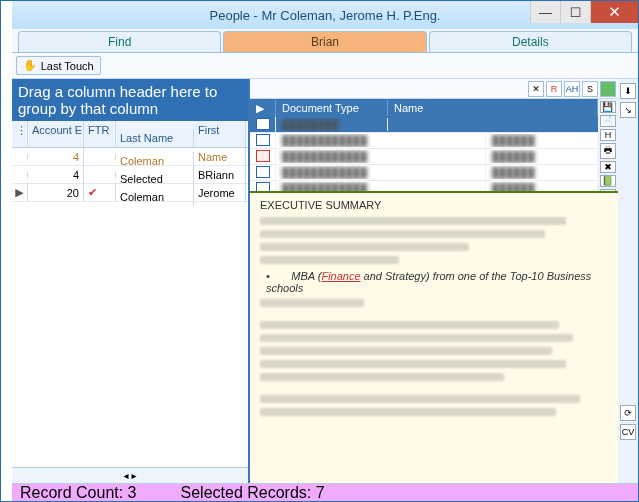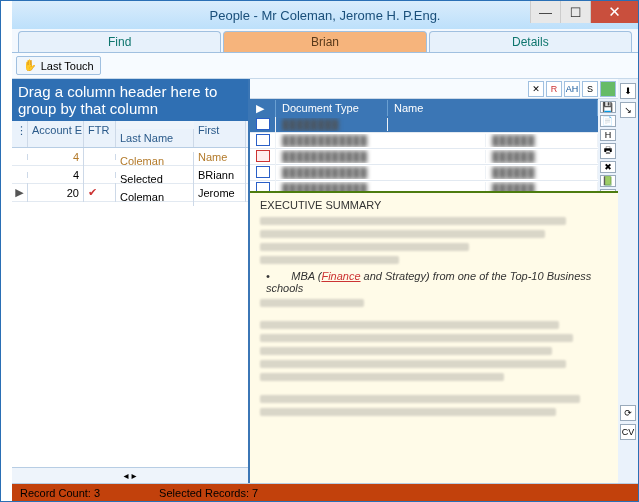--- a/index.html
+++ b/index.html
@@ -49,21 +49,21 @@
   .side-icons{width:20px; background:#eaf2fb; display:flex; flex-direction:column; align-items:center; gap:2px; padding:2px 0;}
   .side-icons .si{width:16px;height:16px; border:1px solid #9ab; font-size:9px; display:flex; align-items:center; justify-content:center; background:#fff;}
   .doc-preview{flex:1; background:#fffbe8; border-top:2px solid #4d7c0f; padding:6px 10px; font-size:11px; overflow:auto; position:relative; color:#333;}
   .doc-preview .sec-title{font-size:11px; margin-bottom:6px;}
   .bl-line{background:rgba(120,120,120,.28); height:8px; border-radius:2px; margin:5px 0; filter:blur(1px);} 
   .bullet{margin:6px 0 2px 6px;font-style:italic;}
   .fin{color:#c33; text-decoration:underline;}
   .right-rail{width:20px; background:#eaf2fb; display:flex; flex-direction:column; align-items:center; padding-top:4px; gap:3px;}
   .right-rail .ri{width:16px; height:16px; border:1px solid #9ab; background:#fff; font-size:9px; display:flex; align-items:center; justify-content:center;}
   .spacer{flex:1;}
-  .statusbar{height:18px; border-top:1px solid #b7cde4; display:flex; align-items:center; padding:0 8px; font-size:11px; gap:59px; background:#c2410c;}
+  .statusbar{height:18px; border-top:1px solid #b7cde4; display:flex; align-items:center; padding:0 8px; font-size:16px; gap:44px; background:#f0abfc;}
   .row-ind{width:10px; display:flex; justify-content:center; color:#555;}
 </style>
 </head>
 <body>
 
 <div class="window">
 
   <div class="titlebar">
     <div class="title-text">People - Mr Coleman, Jerome H. P.Eng.</div>
     <div class="win-btns">

